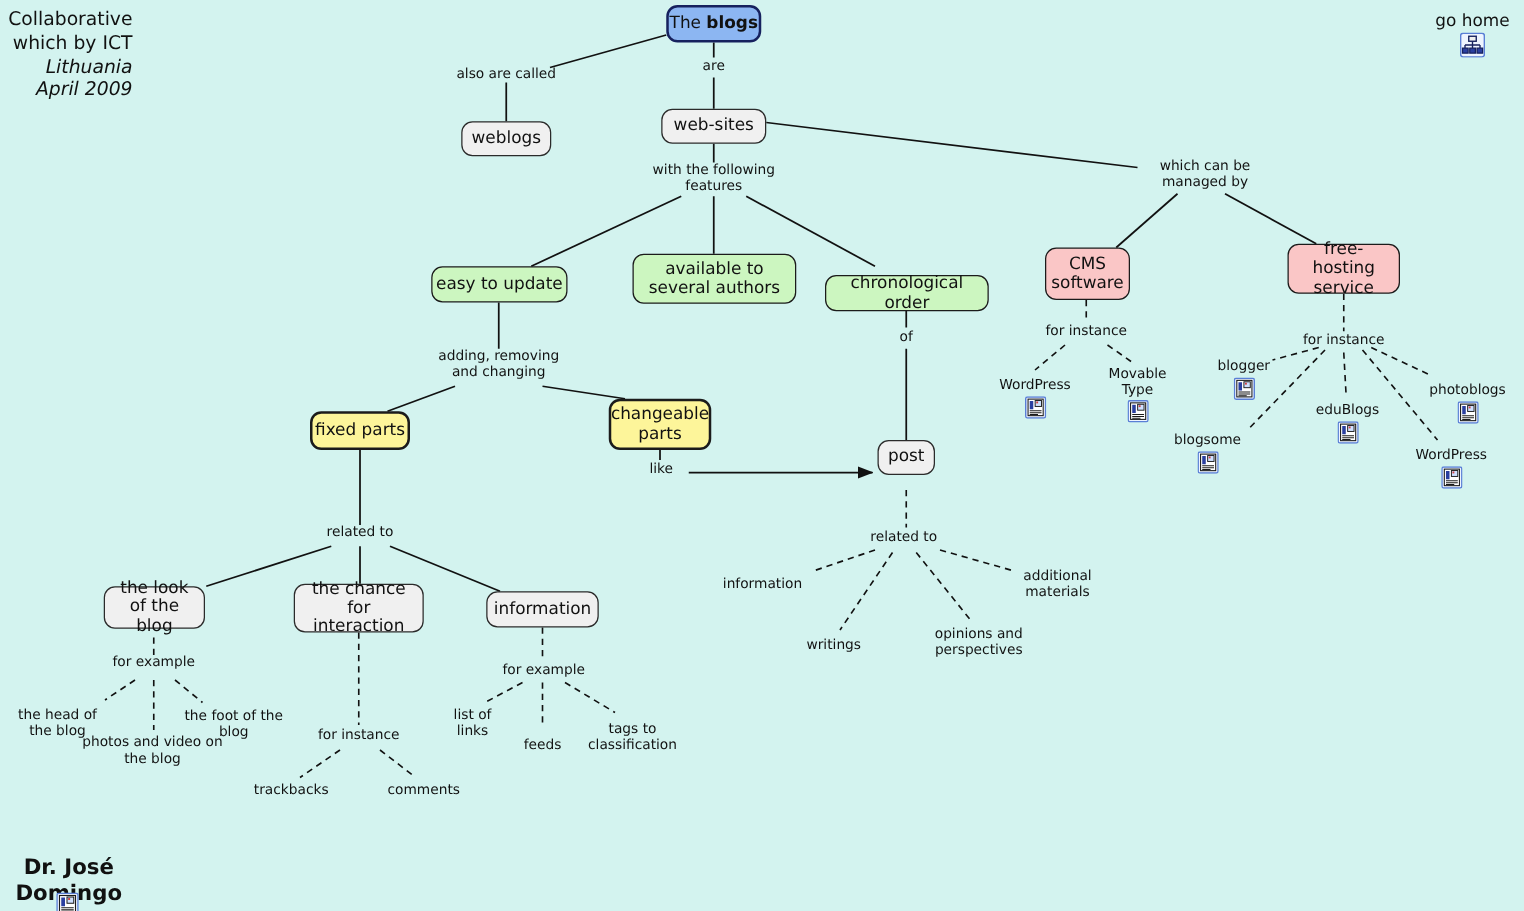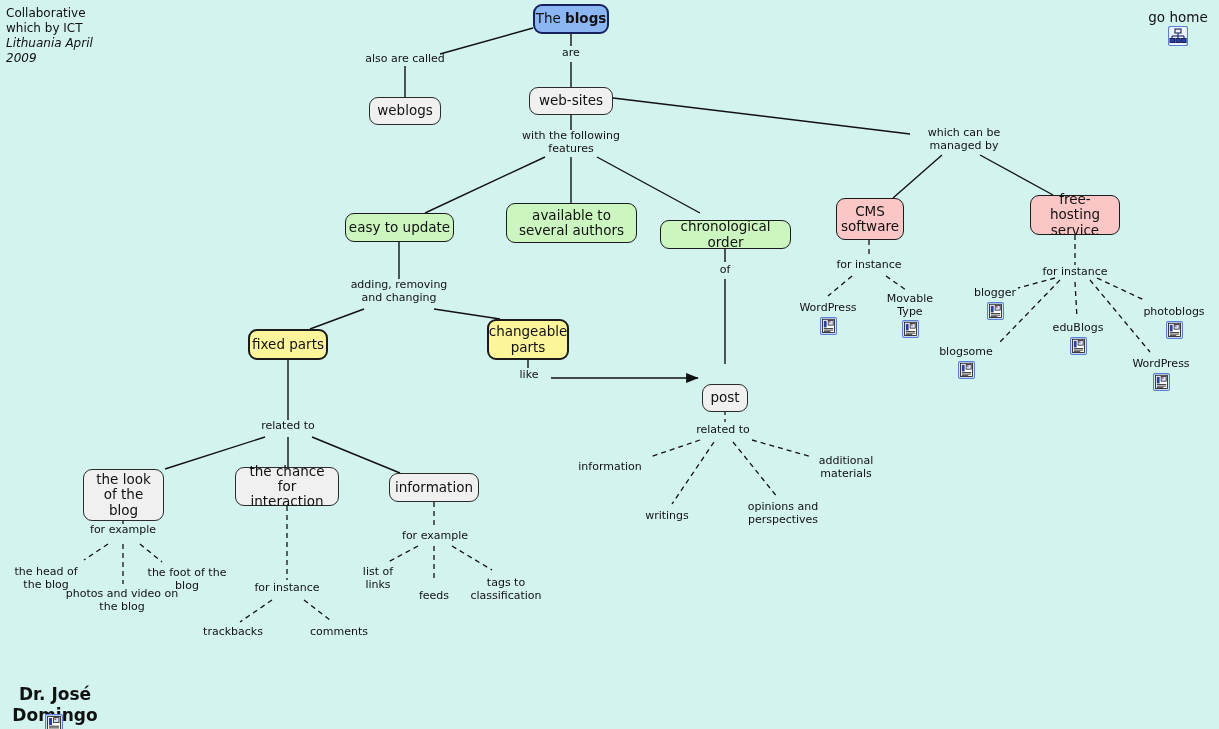--- a/index.html
+++ b/index.html
@@ -56,23 +56,23 @@
     line-height: 1.14;
     text-align: center;
     color: #111111;
     white-space: nowrap;
   }
   .label.wrap { white-space: normal; }
 
   
   .corner-note {
     position: absolute;
-    font-size: 12px;
+    font-size: 15px;
     line-height: 1.25;
-    text-align: left;
+    text-align: right;
     color: #111111;
   }
   .corner-note .ital { font-style: italic; }
   .credit {
     position: absolute;
     font-size: 17px;
     font-weight: bold;
     line-height: 1.25;
     text-align: center;
     color: #111111;
@@ -222,24 +222,24 @@
       </div>
       <div class="node pink" style="left: 1030px; top: 195px; width: 90px; height: 40px;">
         <span class="two-line">free-hosting service</span>
       </div>
       <div class="node yellow" style="left: 248px; top: 329px; width: 80px; height: 31px;">
         <span>fixed parts</span>
       </div>
       <div class="node yellow" style="left: 487px; top: 319px; width: 82px; height: 41px;">
         <span class="two-line">changeable parts</span>
       </div>
-      <div class="node grey" style="left: 702px; top: 384px; width: 46px; height: 28px;">
+      <div class="node grey" style="left: 702px; top: 352px; width: 46px; height: 28px;">
         <span>post</span>
       </div>
-      <div class="node grey" style="left: 83px; top: 469px; width: 81px; height: 52px;">
+      <div class="node grey" style="left: 83px; top: 469px; width: 81px; height: 34px;">
         <span class="two-line">the look of the blog</span>
       </div>
       <div class="node grey" style="left: 235px; top: 467px; width: 104px; height: 39px;">
         <span class="two-line">the chance for interaction</span>
       </div>
       <div class="node grey" style="left: 389px; top: 473px; width: 90px; height: 29px;">
         <span>information</span>
       </div>
     </div>
   <div id="label-layer">

